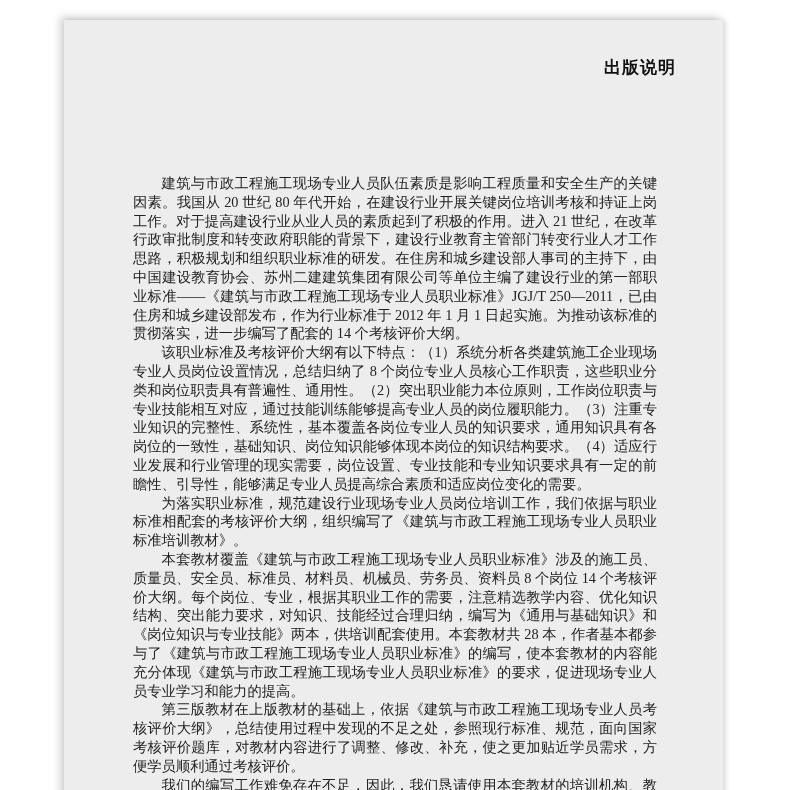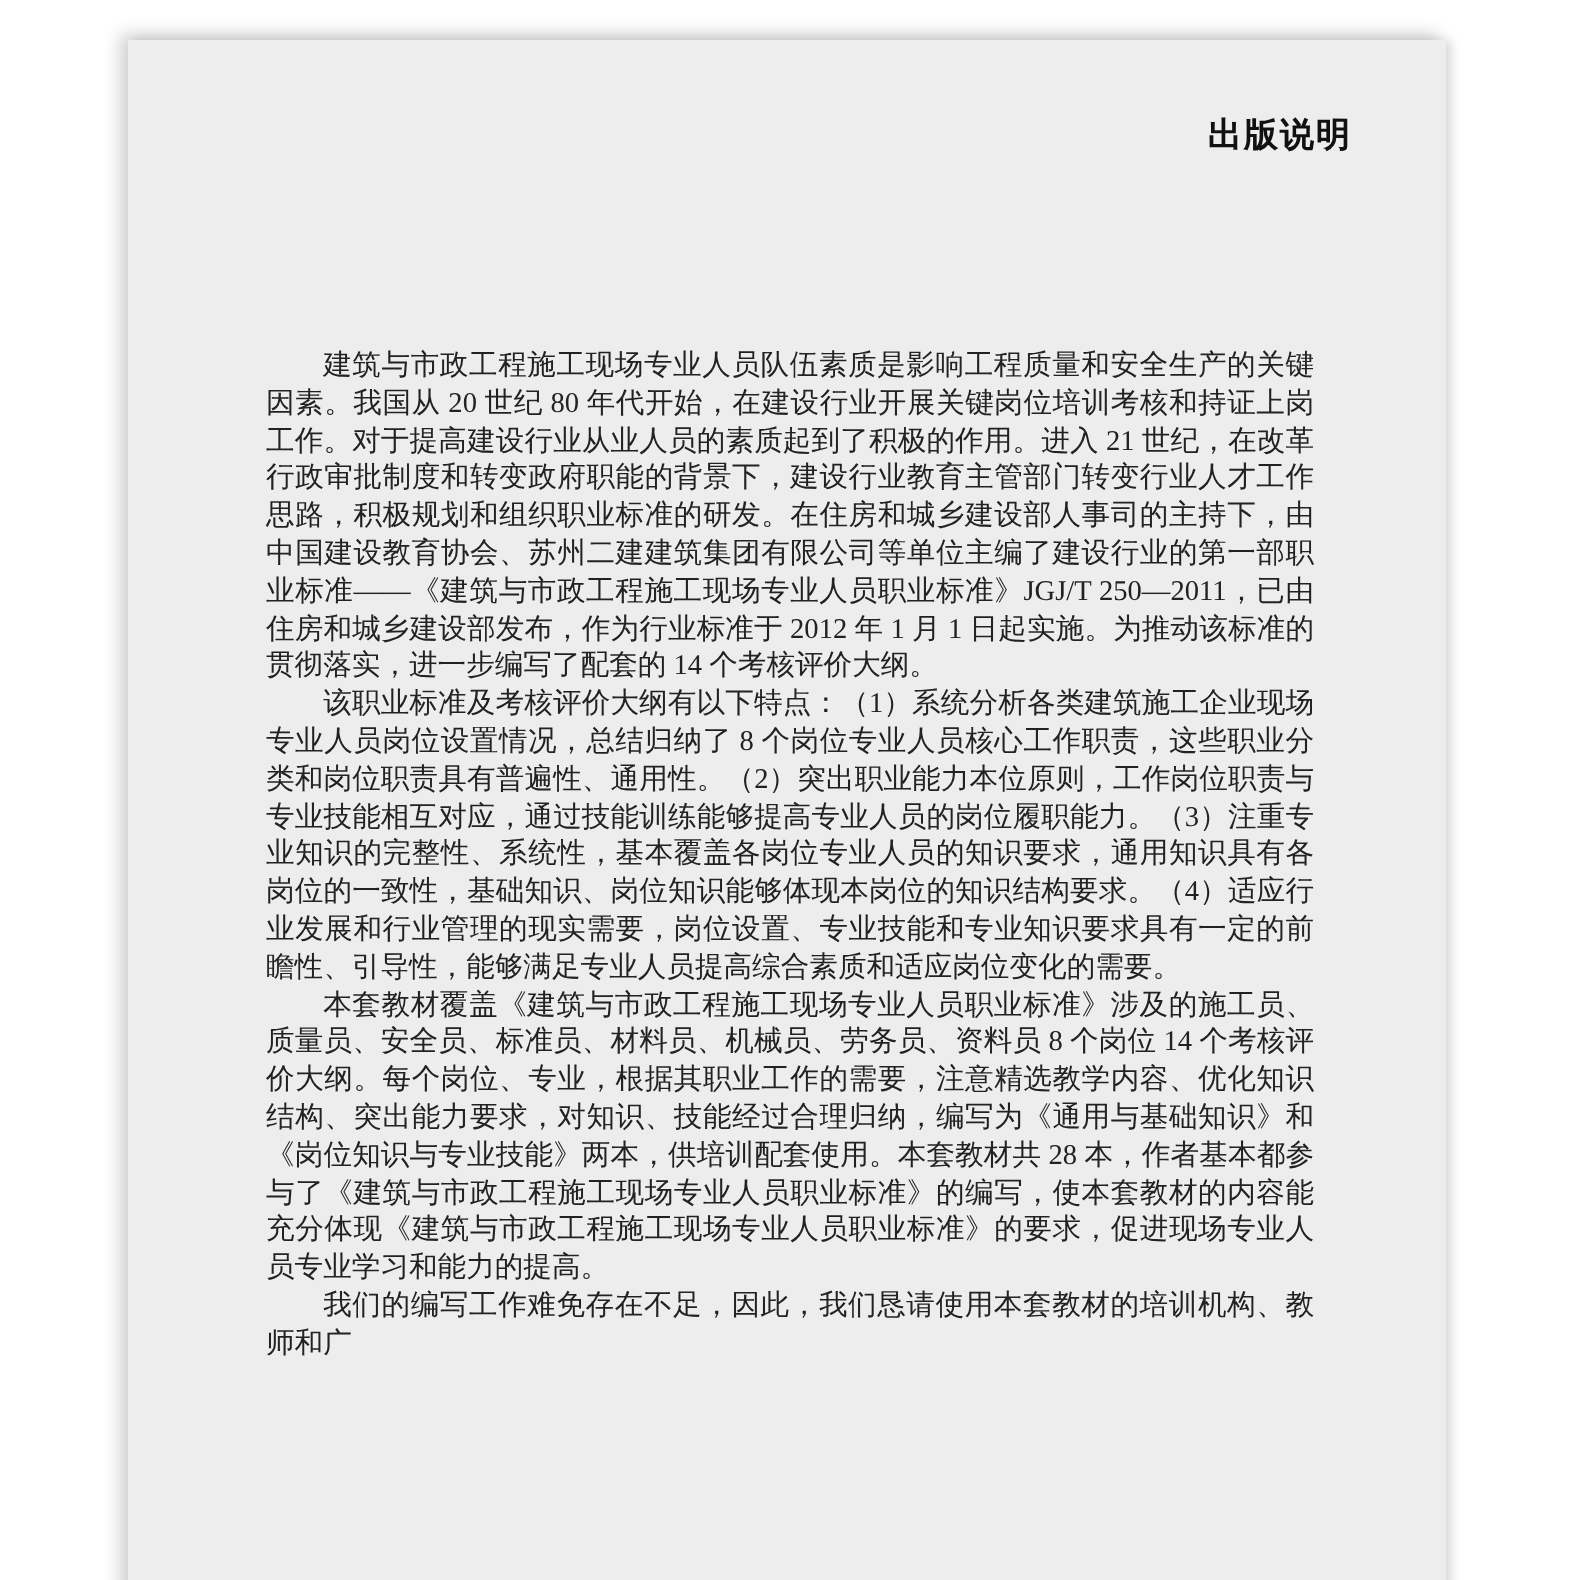--- a/index.html
+++ b/index.html
@@ -48,16 +48,18 @@
     }
   </style>
 </head>
 <body>
 
 <div class="page">
   <div class="title">出版说明</div>
   <div class="body-text">
     <p>建筑与市政工程施工现场专业人员队伍素质是影响工程质量和安全生产的关键因素。我国从 20 世纪 80 年代开始，在建设行业开展关键岗位培训考核和持证上岗工作。对于提高建设行业从业人员的素质起到了积极的作用。进入 21 世纪，在改革行政审批制度和转变政府职能的背景下，建设行业教育主管部门转变行业人才工作思路，积极规划和组织职业标准的研发。在住房和城乡建设部人事司的主持下，由中国建设教育协会、苏州二建建筑集团有限公司等单位主编了建设行业的第一部职业标准——《建筑与市政工程施工现场专业人员职业标准》JGJ/T 250—2011，已由住房和城乡建设部发布，作为行业标准于 2012 年 1 月 1 日起实施。为推动该标准的贯彻落实，进一步编写了配套的 14 个考核评价大纲。</p>
     <p>该职业标准及考核评价大纲有以下特点：（1）系统分析各类建筑施工企业现场专业人员岗位设置情况，总结归纳了 8 个岗位专业人员核心工作职责，这些职业分类和岗位职责具有普遍性、通用性。（2）突出职业能力本位原则，工作岗位职责与专业技能相互对应，通过技能训练能够提高专业人员的岗位履职能力。（3）注重专业知识的完整性、系统性，基本覆盖各岗位专业人员的知识要求，通用知识具有各岗位的一致性，基础知识、岗位知识能够体现本岗位的知识结构要求。（4）适应行业发展和行业管理的现实需要，岗位设置、专业技能和专业知识要求具有一定的前瞻性、引导性，能够满足专业人员提高综合素质和适应岗位变化的需要。</p>
+    <p>为落实职业标准，规范建设行业现场专业人员岗位培训工作，我们依据与职业标准相配套的考核评价大纲，组织编写了《建筑与市政工程施工现场专业人员职业标准培训教材》。</p>
     <p>本套教材覆盖《建筑与市政工程施工现场专业人员职业标准》涉及的施工员、质量员、安全员、标准员、材料员、机械员、劳务员、资料员 8 个岗位 14 个考核评价大纲。每个岗位、专业，根据其职业工作的需要，注意精选教学内容、优化知识结构、突出能力要求，对知识、技能经过合理归纳，编写为《通用与基础知识》和《岗位知识与专业技能》两本，供培训配套使用。本套教材共 28 本，作者基本都参与了《建筑与市政工程施工现场专业人员职业标准》的编写，使本套教材的内容能充分体现《建筑与市政工程施工现场专业人员职业标准》的要求，促进现场专业人员专业学习和能力的提高。</p>
+    <p>第三版教材在上版教材的基础上，依据《建筑与市政工程施工现场专业人员考核评价大纲》，总结使用过程中发现的不足之处，参照现行标准、规范，面向国家考核评价题库，对教材内容进行了调整、修改、补充，使之更加贴近学员需求，方便学员顺利通过考核评价。</p>
     <p>我们的编写工作难免存在不足，因此，我们恳请使用本套教材的培训机构、教师和广</p>
   </div>
 </div>
 
 </body></html>

